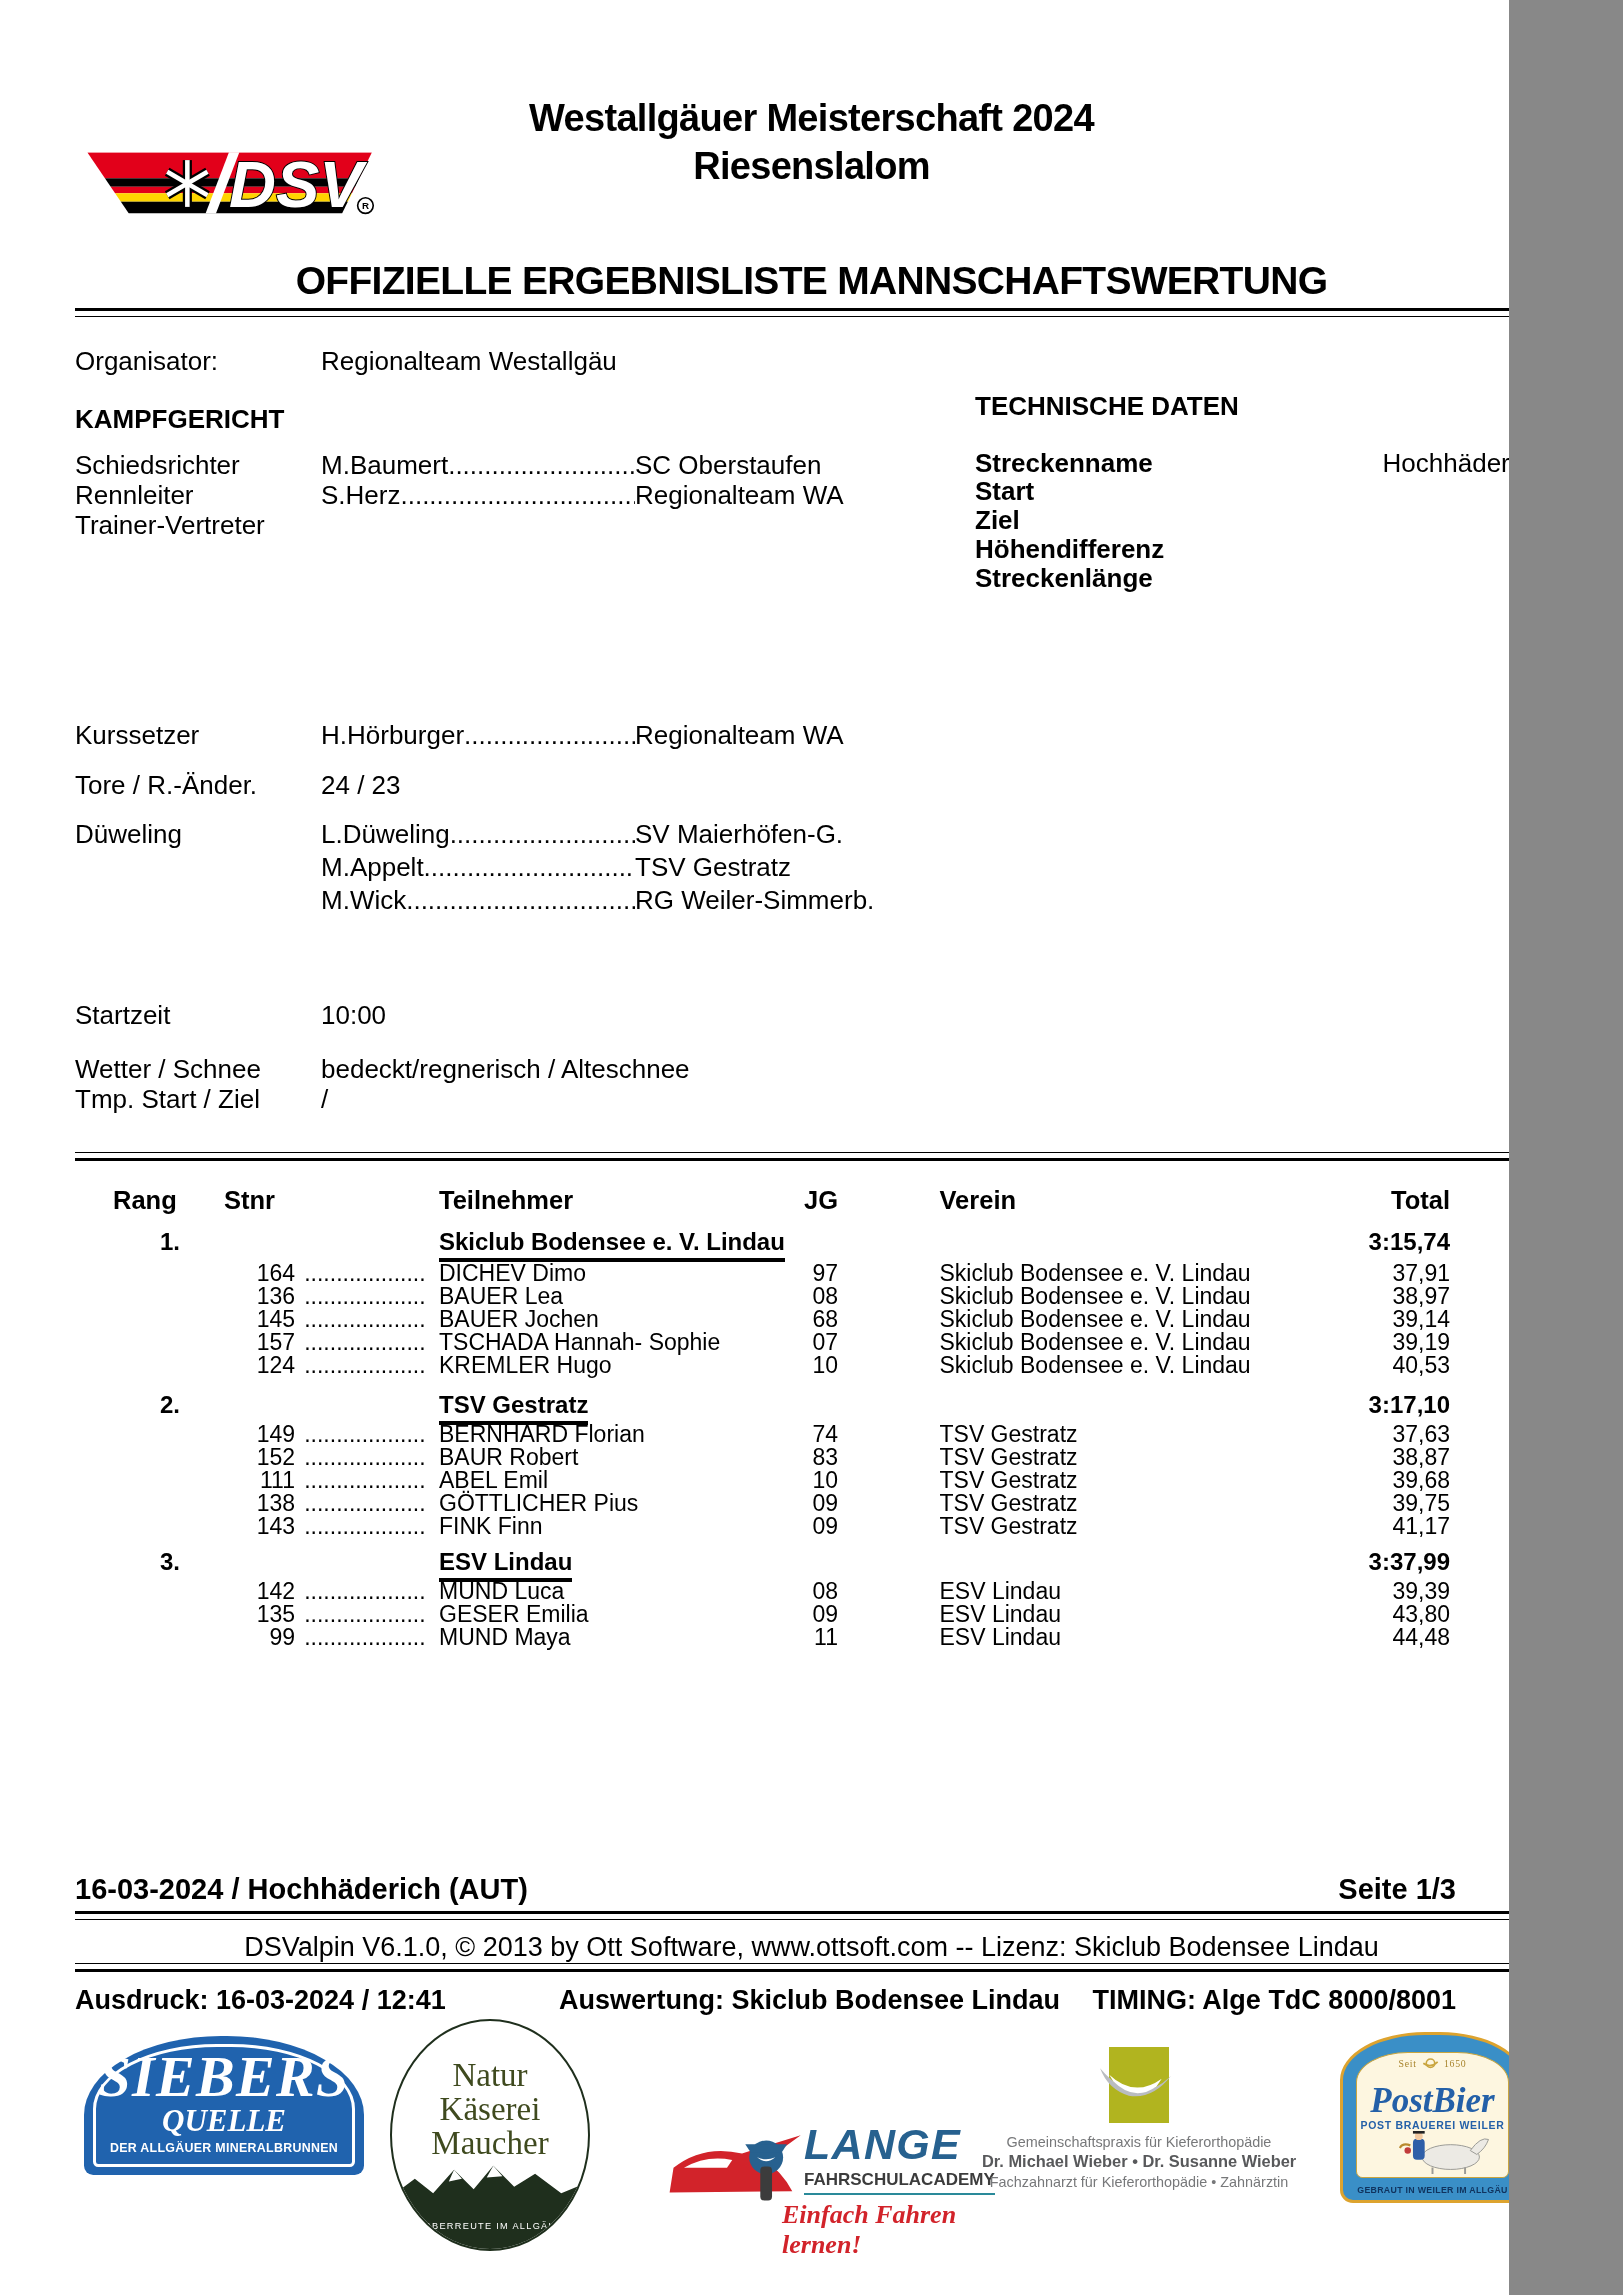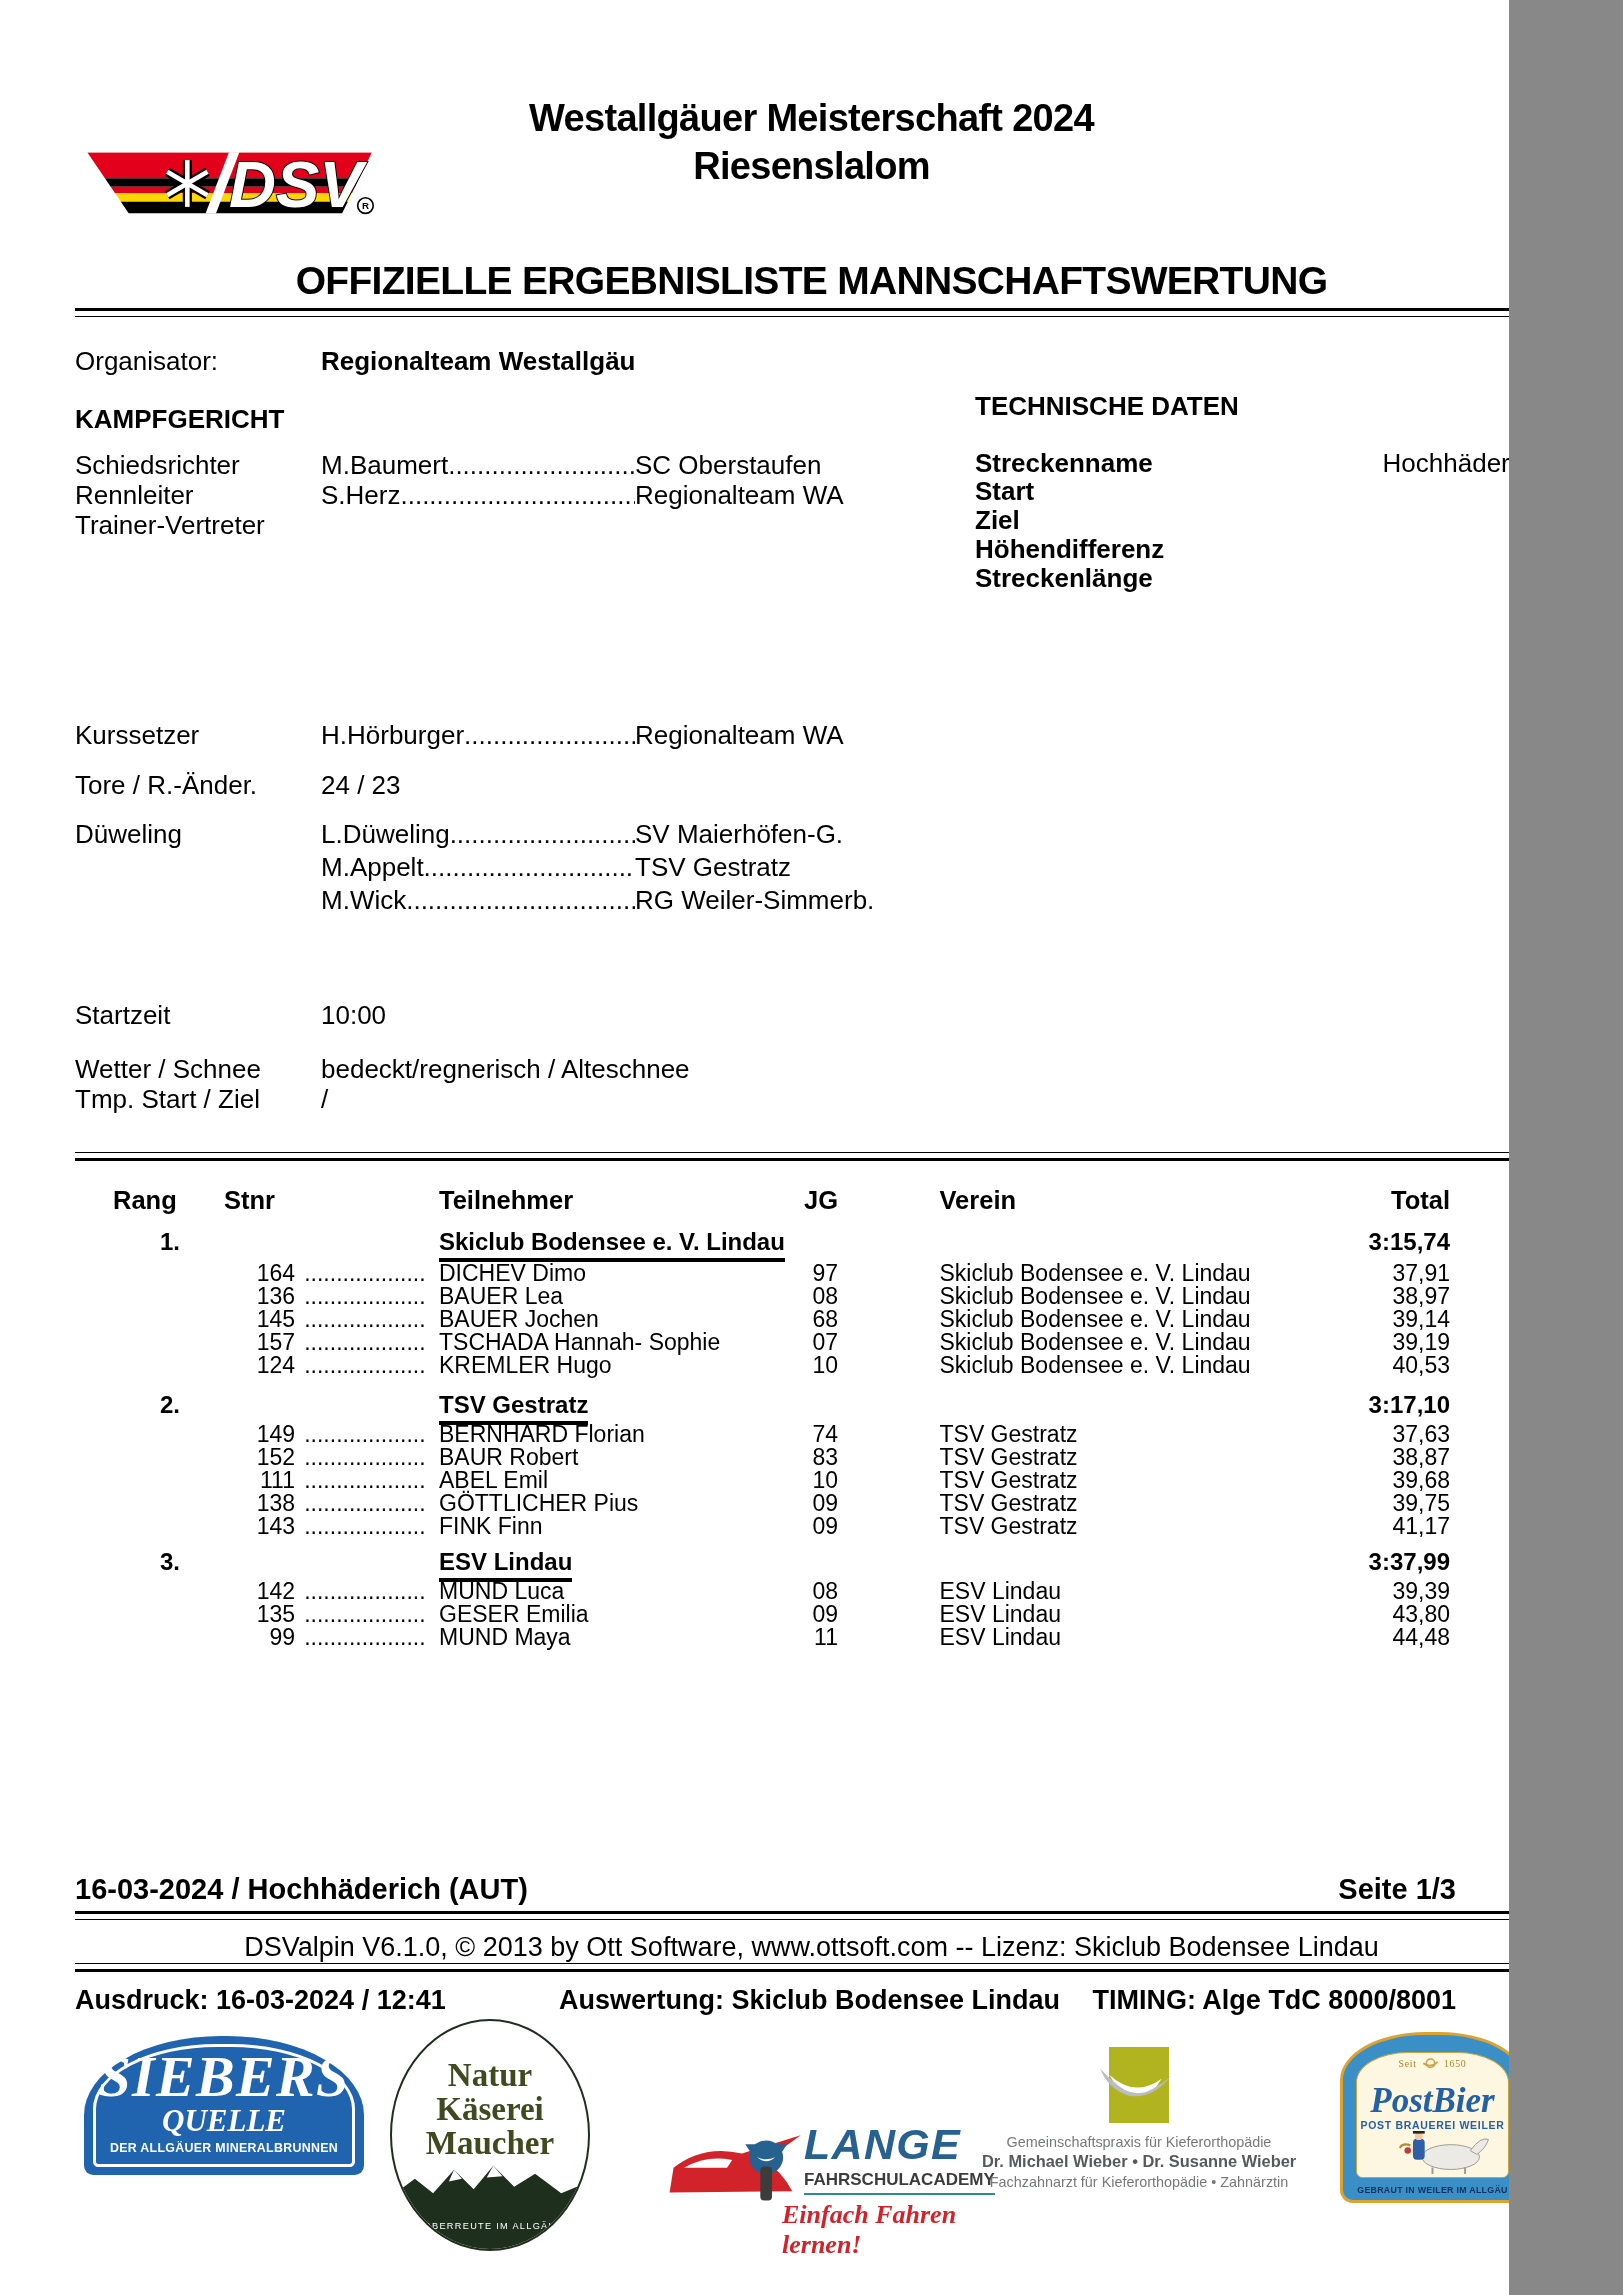--- a/index.html
+++ b/index.html
@@ -1,20 +1,20 @@
 <!DOCTYPE html>
 <html style="--dsv_red: #e2001a; --dsv_yellow: #ffd500; --siebers_blue: #2063ae; --kaeserei_dark: #1f2f1d; --kaeserei_olive: #3f4a1f; --simply_orange: #e8431f; --simply_green: #76b82a; --lange_blue: #27618f; --lange_gray: #3c3c3c; --lange_red: #d2232a; --lange_teal: #2a8a9a; --dental_lime: #b1b41f; --dental_gray: #77787a; --dental_dark: #58595b; --post_blue: #3a8fc7; --post_gold: #dda32e; --post_cream: #fdf6e0; --post_text: #2460a8;font-size:10.5px"><head>
 <meta charset="utf-8">
 <style>
   html,body{margin:0;padding:0;background:#888;}
   #page{position:relative;width:1509px;height:2295px;background:#ffffff;overflow:hidden;
         font-family:"Liberation Sans",sans-serif;color:#000;}
   .abs{position:absolute;white-space:nowrap;}
   .ctr{left:0;width:1623px;text-align:center;}
-  .b{font-weight:bold;}
+  .b{font-weight:normal;}
 
   
   .title{font-size:38px;font-weight:bold;letter-spacing:-0.7px;}
   .subtitle{font-size:39px;font-weight:bold;letter-spacing:-0.7px;}
 
   
   .rule{position:absolute;left:75px;width:1495px;height:5.2px;}
   .rule.tb{border-top:3.9px solid #000;border-bottom:1.3px solid #000;}
   .rule.bt{border-top:1.3px solid #000;border-bottom:3.9px solid #000;}
   .rule.tb5{border-top:3.3px solid #000;border-bottom:1.3px solid #000;}
@@ -65,21 +65,21 @@
   .sp-siebers:after{content:"";position:absolute;inset:7.9px 9.2px 7.9px 9.2px;border:3.3px solid #fff;
       border-radius:124px 124px 5.2px 5.2px / 65px 65px 5.2px 5.2px;pointer-events:none;}
   .siebers-name{font-family:"Liberation Serif",serif;font-style:italic;font-weight:bold;
       font-size:58px;line-height:59px;color:#fff;text-align:center;margin-top:10.5px;letter-spacing:1.3px;}
   .siebers-quelle{font-family:"Liberation Serif",serif;font-style:italic;font-weight:bold;
       font-size:31px;line-height:29px;color:#fff;text-align:center;}
   .siebers-tag{font-size:12.4px;font-weight:bold;color:#fff;text-align:center;margin-top:6.5px;letter-spacing:0.3px;}
 
   .sp-kaeserei{position:absolute;left:390px;top:2019px;width:196px;height:228px;background:#fff;
       border:2px solid var(--kaeserei_dark);border-radius:50%;overflow:hidden;}
-  .ks-txt{width:100%;text-align:center;font-family:"Liberation Serif",serif;font-weight:bold;
+  .ks-txt{width:100%;text-align:center;font-family:"Liberation Serif",serif;font-weight:normal;
       color:var(--kaeserei_olive);font-size:33px;line-height:34px;}
   .ks-txt.first{margin-top:37px;}
   .ks-mtn{position:absolute;left:-2px;bottom:-2px;width:200px;height:92px;}
   .ks-tag{position:absolute;bottom:18.3px;width:100%;text-align:center;color:#fff;font-size:9.2px;letter-spacing:1.3px;}
 
   .sp-simply{position:absolute;left:664px;top:2029px;width:288px;height:85px;text-align:center;}
   .simply-word{font-family:"Liberation Serif",serif;font-style:italic;font-weight:bold;
       font-size:65px;color:var(--simply_orange);}
   .simply-v{font-family:"Liberation Serif",serif;font-weight:bold;font-size:69px;color:var(--simply_green);}
   .sp-lange{position:absolute;left:667px;top:2123px;width:308px;height:118px;}

